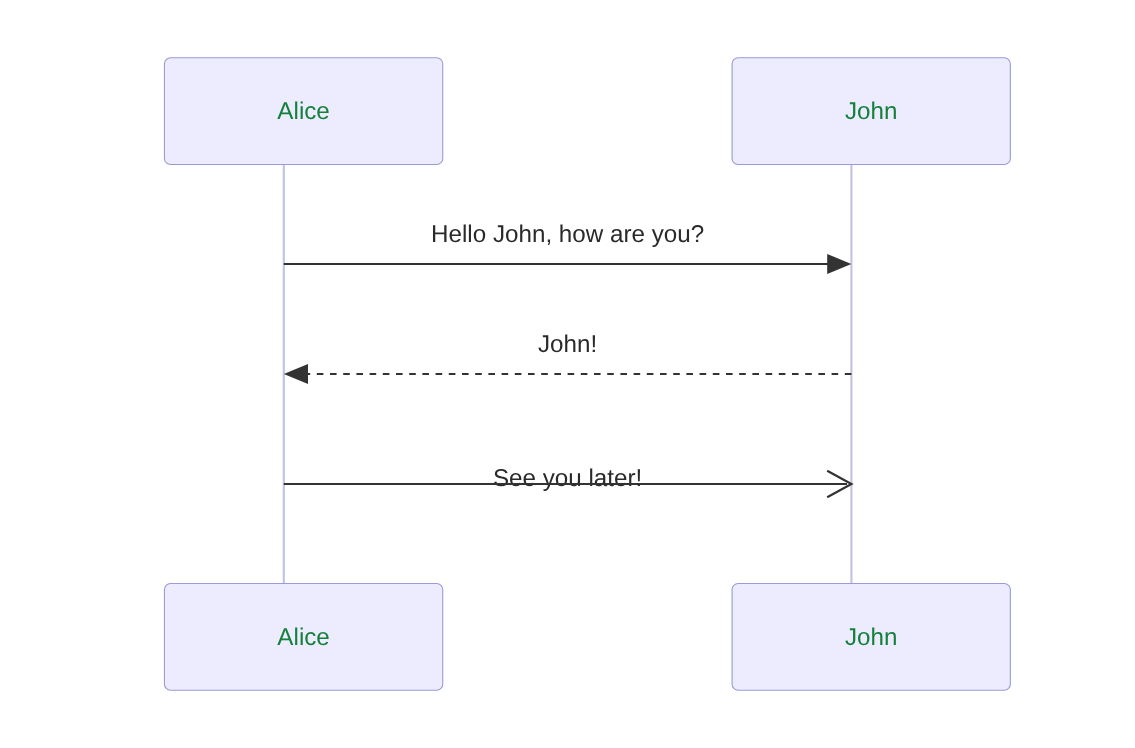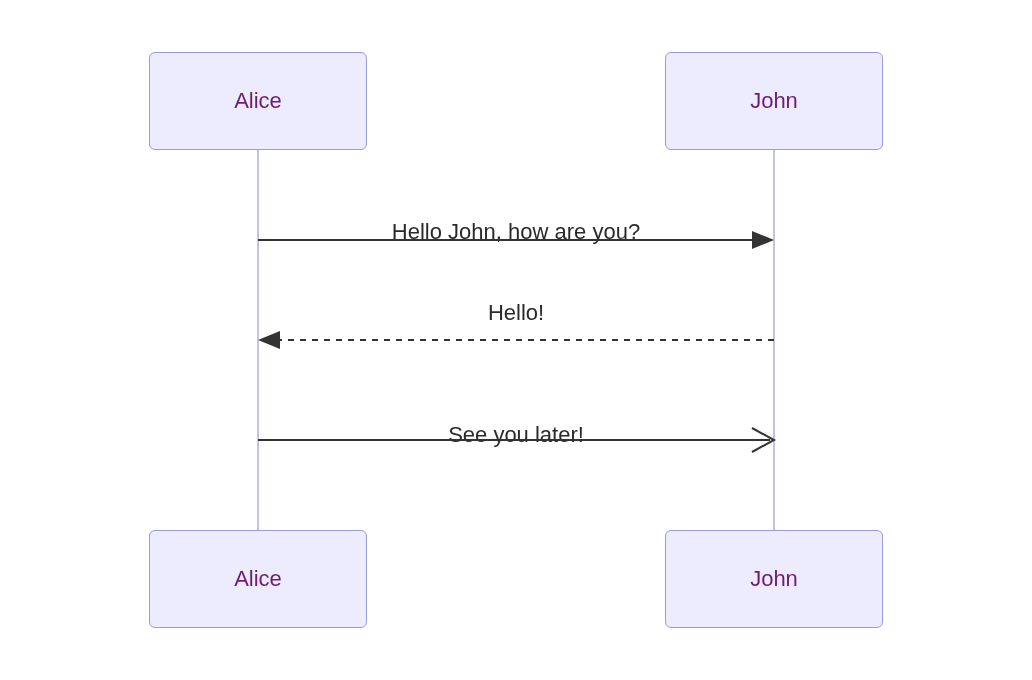--- a/index.html
+++ b/index.html
@@ -10,30 +10,30 @@
     background: #ffffff;
     font-family: "Trebuchet MS", "Segoe UI", Verdana, Arial, sans-serif;
   }
   .stage {
     position: relative;
     width: 1032px;
     height: 680px;
   }
   .actor-box {
     position: absolute;
-    width: 218px;
+    width: 254px;
     height: 98px;
     background: #ECECFE;
     border: 1px solid #9a9ad8;
     border-radius: 6px;
     display: flex;
     align-items: center;
     justify-content: center;
     font-size: 22px;
-    color: #701a75;
+    color: #15803d;
     box-sizing: border-box;
   }
   .lifeline {
     position: absolute;
     width: 0;
     border-left: 2px solid #c3c3e6;
     top: 150px;
     height: 380px;
   }
   .msg-label {
@@ -61,22 +61,22 @@
   <div class="lifeline" style="left:257px;"></div>
   <div class="lifeline" style="left:773px;"></div>
 
   <div class="actor-box" style="left:149px; top:52px;">
     <span>Alice</span>
   </div>
   <div class="actor-box" style="left:665px; top:52px;">
     <span>John</span>
   </div>
 
-  <div class="msg-label" style="top:200px;margin-top:19px;">Hello John, how are you?</div>
-  <div class="msg-label" style="top:300px;">Hello!</div>
+  <div class="msg-label" style="top:200px;">Hello John, how are you?</div>
+  <div class="msg-label" style="top:300px;">John!</div>
   <div class="msg-label" style="top:400px;margin-top:22px;">See you later!</div>
 
   <svg class="arrows" viewBox="0 0 1032 680">
 
     <g>
       <line x1="258" y1="240" x2="756" y2="240" stroke="#333333" stroke-width="2"></line>
       <polygon points="774,240 752,231 752,249" fill="#333333"></polygon>
     </g>
 
     <g>

